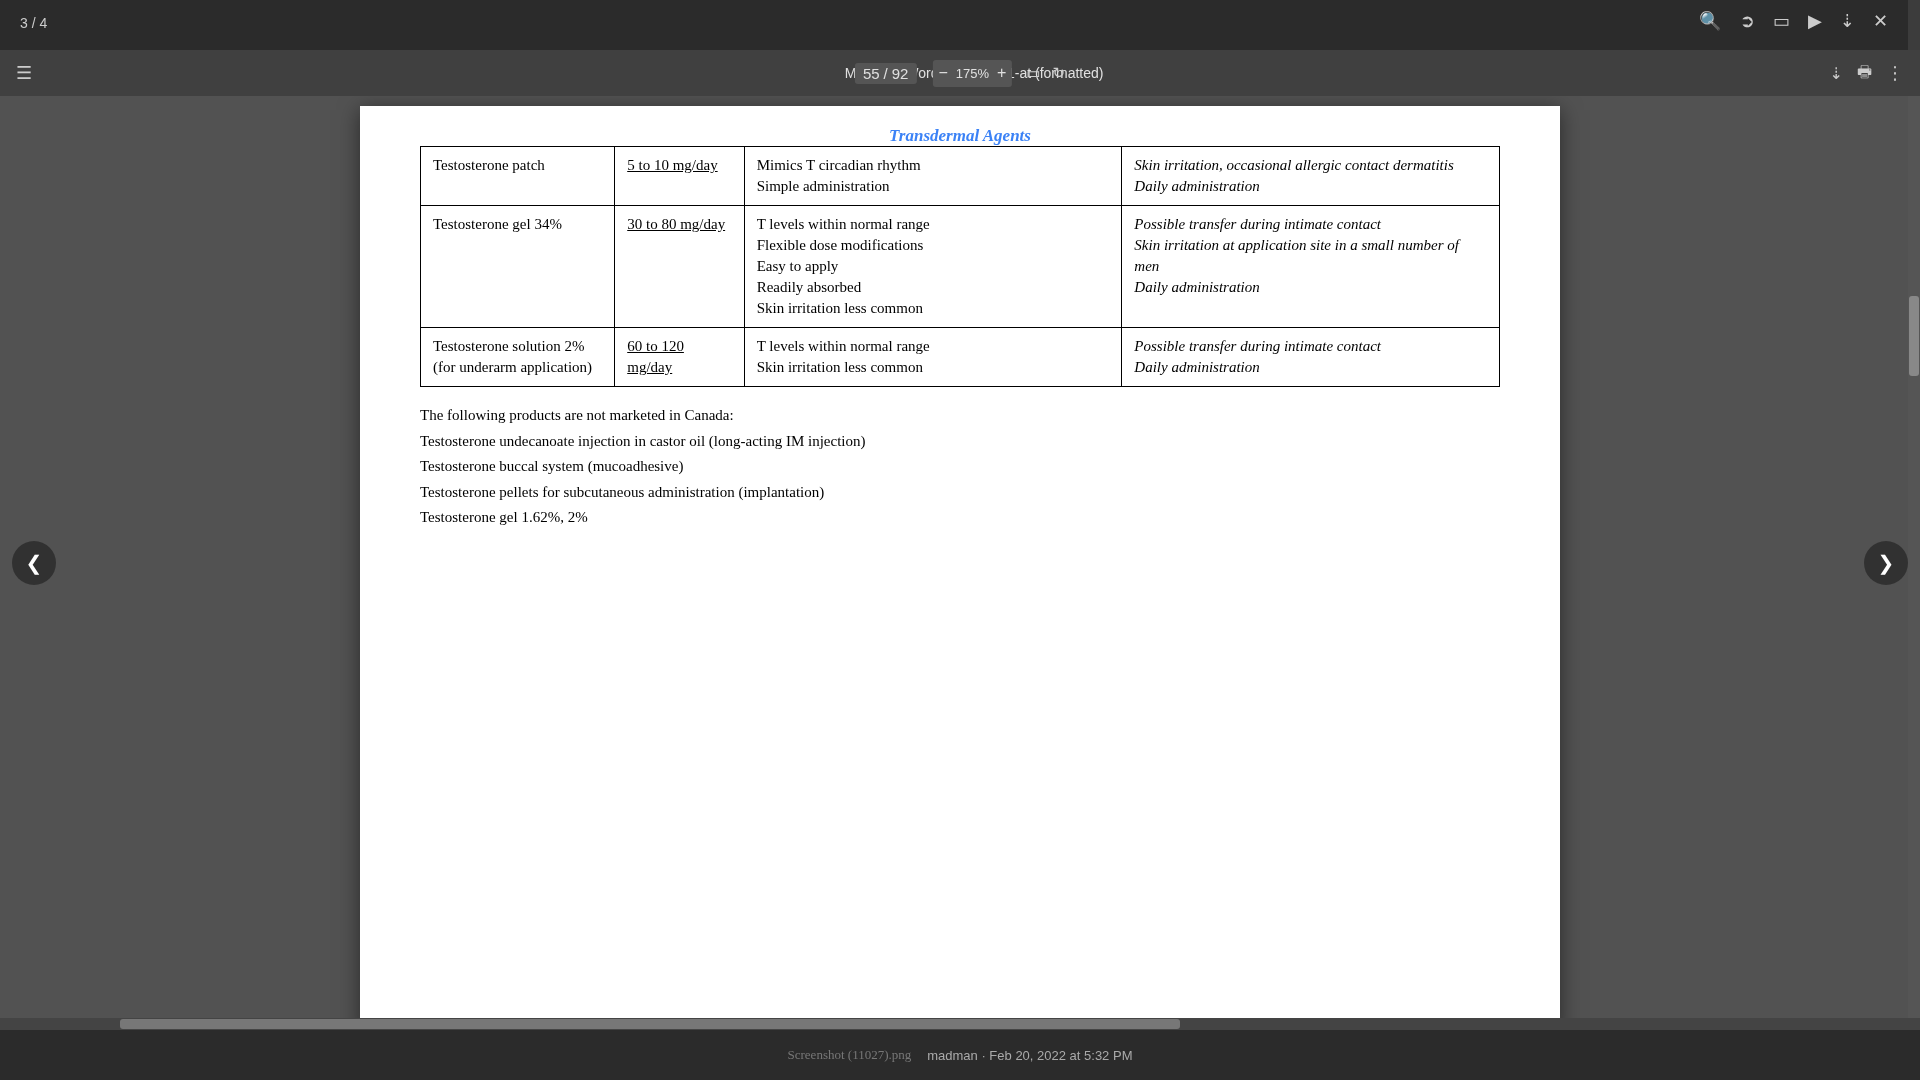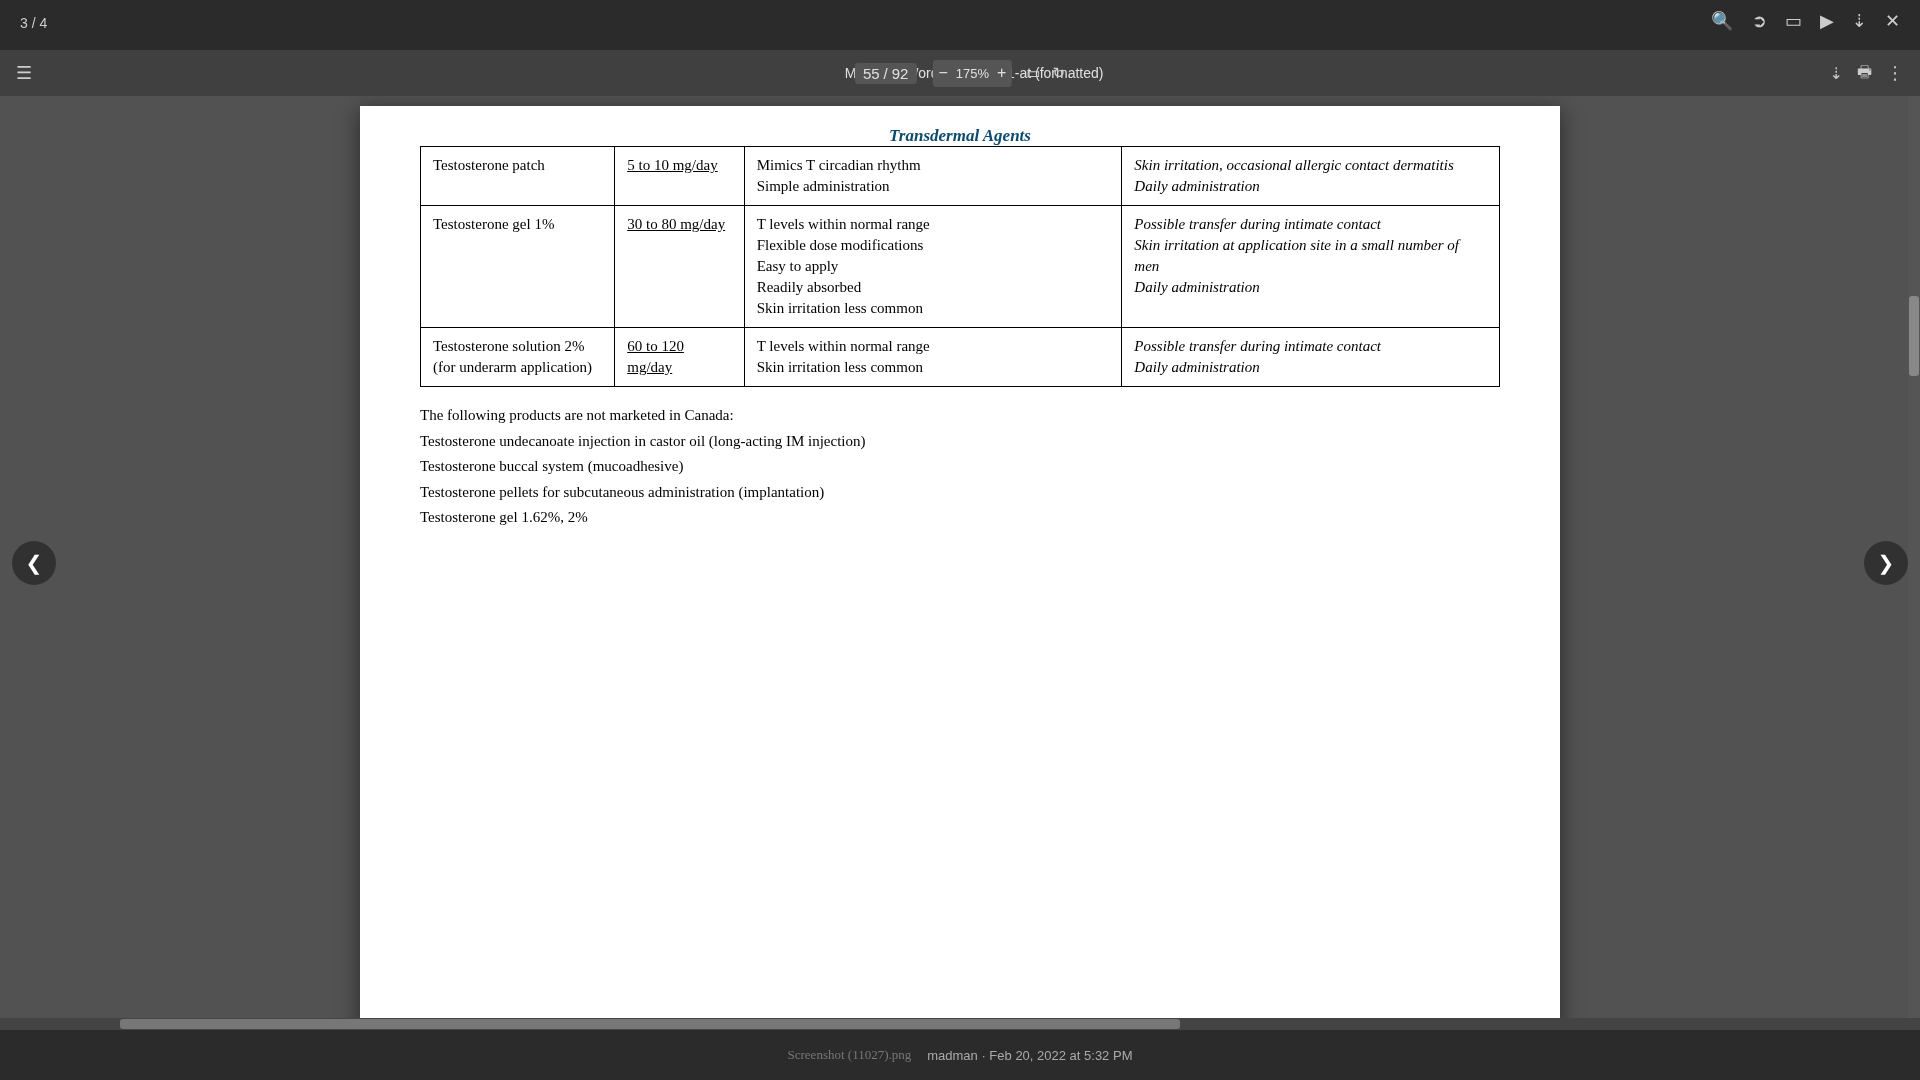--- a/index.html
+++ b/index.html
@@ -10,21 +10,21 @@
       font-family: Arial, sans-serif;
       overflow: hidden;
       position: relative;
     }
 
     
     .top-bar {
       position: absolute;
       top: 0;
       left: 0;
-      right: 0;
+      right: 12px;
       height: 50px;
       background: #2b2b2b;
       display: flex;
       align-items: center;
       padding: 0 20px;
       z-index: 100;
     }
 
     .page-counter {
       color: #ccc;
@@ -185,21 +185,21 @@
       background: #888;
       border-radius: 3px;
     }
 
     
     .section-heading {
       text-align: center;
       font-size: 17px;
       font-weight: bold;
       font-style: italic;
-      color: #0c4a6e;
+      color: #3b82f6;
       margin-bottom: 0;
       font-family: "Times New Roman", Times, serif;
     }
 
     
     .data-table {
       width: 100%;
       border-collapse: collapse;
       font-family: "Times New Roman", Times, serif;
       font-size: 15px;
@@ -339,21 +339,21 @@
         <td class="advantages">
           Mimics T circadian rhythm<br>Simple administration
         </td>
         <td class="disadvantages">
           Skin irritation, occasional allergic contact dermatitis<br>Daily administration
         </td>
       </tr>
 
       <tr>
         <td class="drug-name">
-          <span>Testosterone gel 1%</span>
+          <span>Testosterone gel 34%</span>
         </td>
         <td class="dosage">
           <span>30 to 80 mg/day</span>
         </td>
         <td class="advantages">
           T levels within normal range<br>Flexible dose modifications<br>Easy to apply<br>Readily absorbed<br>Skin irritation less common
         </td>
         <td class="disadvantages">
           Possible transfer during intimate contact<br>Skin irritation at application site in a small number of men<br>Daily administration
         </td>

